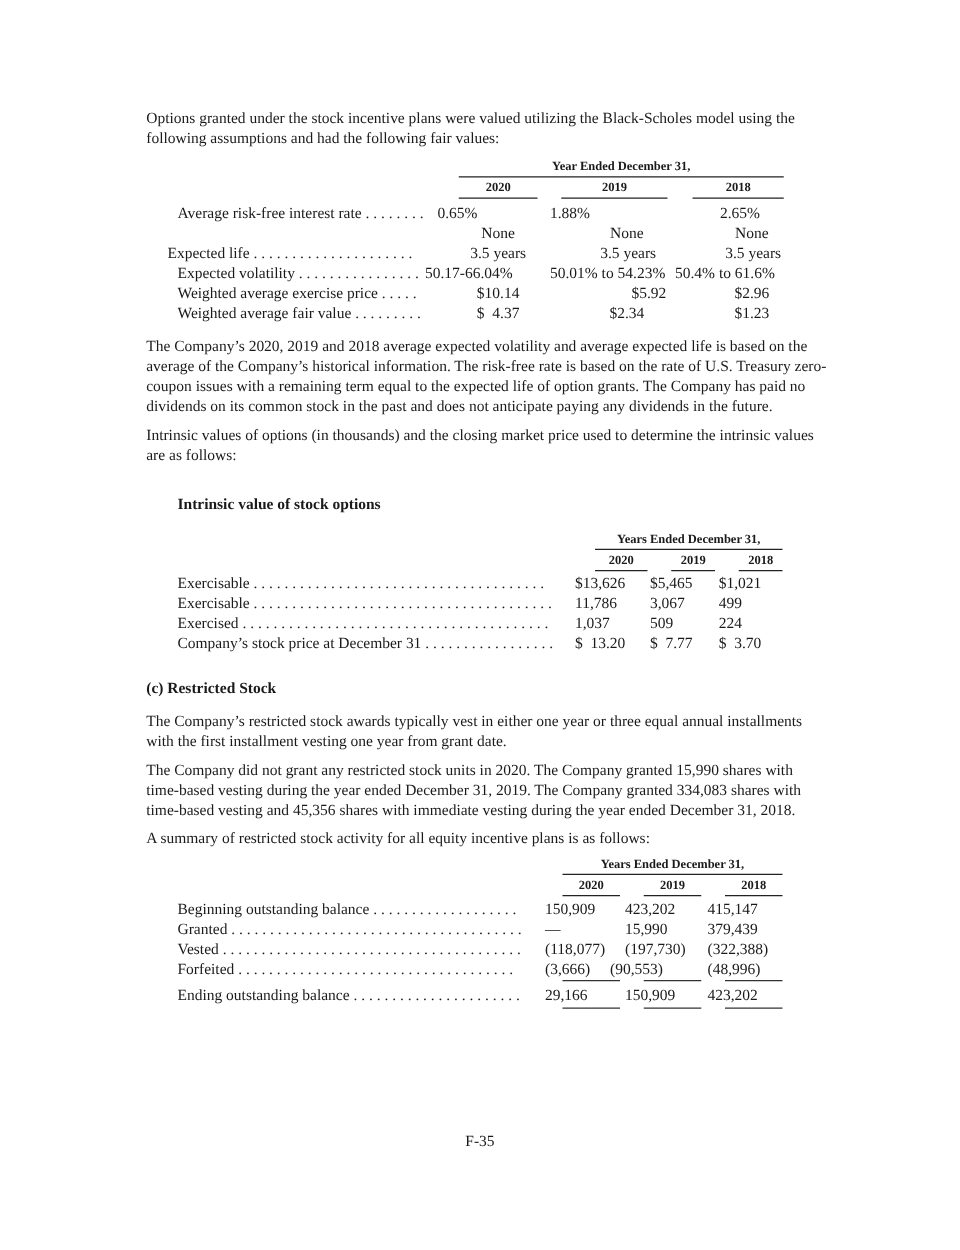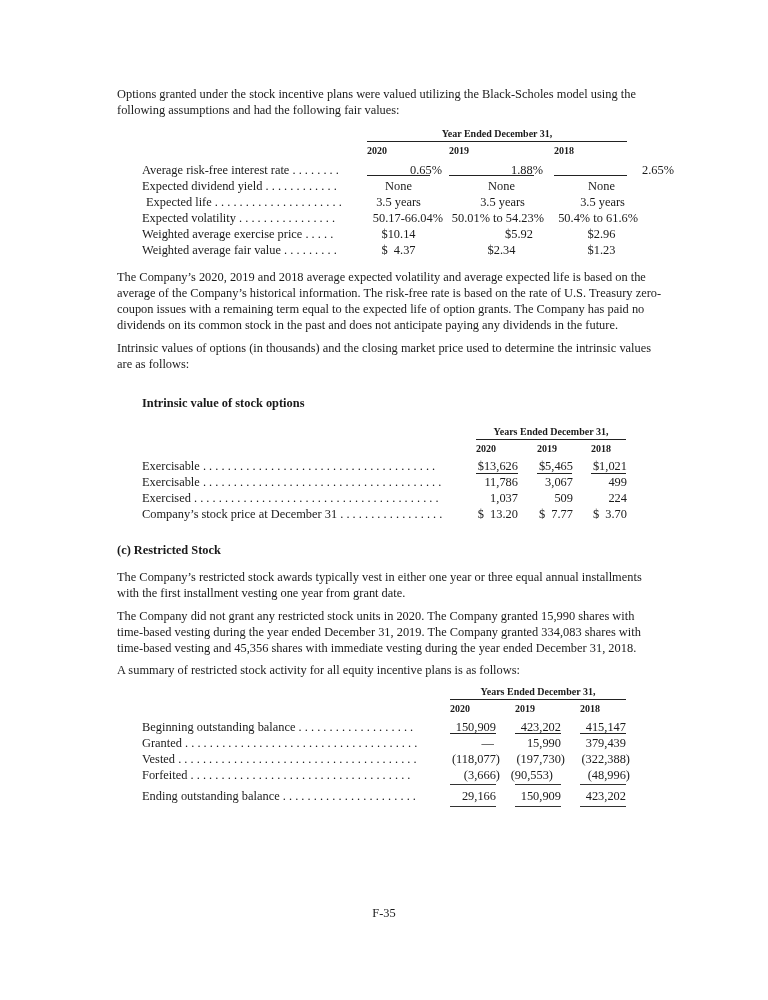--- a/index.html
+++ b/index.html
@@ -3,24 +3,24 @@
 <meta charset="utf-8">
 <style>
   html, body { margin:0; padding:0; background:#ffffff; }
   body { width:768px; height:1000px; position:relative; overflow:hidden;
          font-family:"Liberation Serif", "DejaVu Serif", serif; color:#1a1a1a; }
   .page { position:absolute; left:0; top:0; width:768px; height:1000px; }
   .para { position:absolute; left:117px; width:545px; font-size:12.4px; line-height:16px; margin:0; }
   .heading { position:absolute; font-weight:bold; font-size:12.4px; margin:0; }
   .tbl { position:absolute; font-size:12.4px; }
   .tbl .hdr-title { position:absolute; font-weight:bold; font-size:10px; text-align:center; border-bottom:1.4px solid #222; padding-bottom:2px; }
-  .tbl .yr { position:absolute; font-weight:bold; font-size:10px; text-align:left; border-bottom:1.4px solid #222; padding-bottom:19px; }
+  .tbl .yr { position:absolute; font-weight:bold; font-size:10px; text-align:center; border-bottom:1.4px solid #222; padding-bottom:2px; }
   .row { position:absolute; left:0; height:16px; line-height:16px; white-space:nowrap; }
   .lbl { position:absolute; left:0; overflow:hidden; white-space:nowrap; }
-  .cell { position:absolute; text-align:right; white-space:nowrap; }
+  .cell { position:absolute; white-space:nowrap; }
   .cell.center { text-align:center; }
   .rule { position:absolute; height:0; border-top:1px solid #333; }
   .footer { position:absolute; left:0; width:768px; top:906px; text-align:center; font-size:12.4px; }
 </style>
 </head>
 <body>
 
 <div class="page">
 
   <p class="para" style="top:86px;">Options granted under the stock incentive plans were valued utilizing the Black-Scholes model using the following assumptions and had the following fair values:</p>
@@ -31,27 +31,26 @@
     <div class="yr" style="left:449px;top:145px;width:85px;">2019</div>
     <div class="yr" style="left:554px;top:145px;width:73px;">2018</div>
 
     <div class="row" style="top:162px;width:768px;">
       <span class="lbl" style="left:142px;width:210px;">Average risk-free interest rate . . . . . . . .</span>
       <span class="cell" style="left:350px;width:92px;">0.65%</span>
       <span class="cell" style="left:440px;width:103px;">1.88%</span>
       <span class="cell" style="left:540px;width:98px;padding-left:36px;">2.65%</span>
     </div>
     <div class="row" style="top:178px;width:768px;">
-      <span class="lbl" style="left:142px;width:210px;">Expected dividend yield  . . . . . . . . . . . .</span>
       <span class="cell center" style="left:367px;width:63px;">None</span>
       <span class="cell center" style="left:470px;width:63px;">None</span>
       <span class="cell center" style="left:570px;width:63px;">None</span>
     </div>
     <div class="row" style="top:194px;width:768px;">
-      <span class="lbl" style="left:146px;width:210px;">Expected life . . . . . . . . . . . . . . . . . . . . .</span>
+      <span class="lbl" style="left:134px;width:210px;">Expected life . . . . . . . . . . . . . . . . . . . . .</span>
       <span class="cell center" style="left:362px;width:73px;">3.5 years</span>
       <span class="cell center" style="left:466px;width:73px;">3.5 years</span>
       <span class="cell center" style="left:566px;width:73px;">3.5 years</span>
     </div>
     <div class="row" style="top:210px;width:768px;">
       <span class="lbl" style="left:142px;width:210px;">Expected volatility  . . . . . . . . . . . . . . . .</span>
       <span class="cell" style="left:340px;width:103px;">50.17-66.04%</span>
       <span class="cell" style="left:440px;width:104px;">50.01% to 54.23%</span>
       <span class="cell" style="left:540px;width:98px;">50.4% to 61.6%</span>
     </div>

